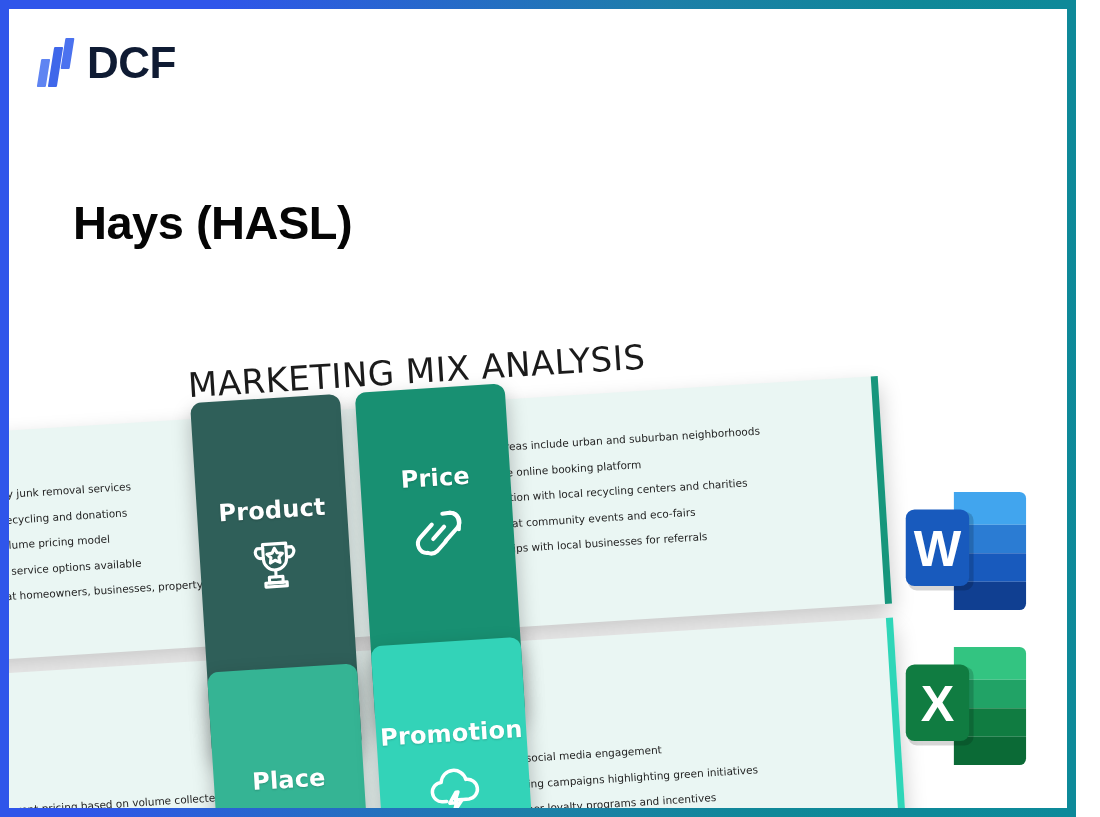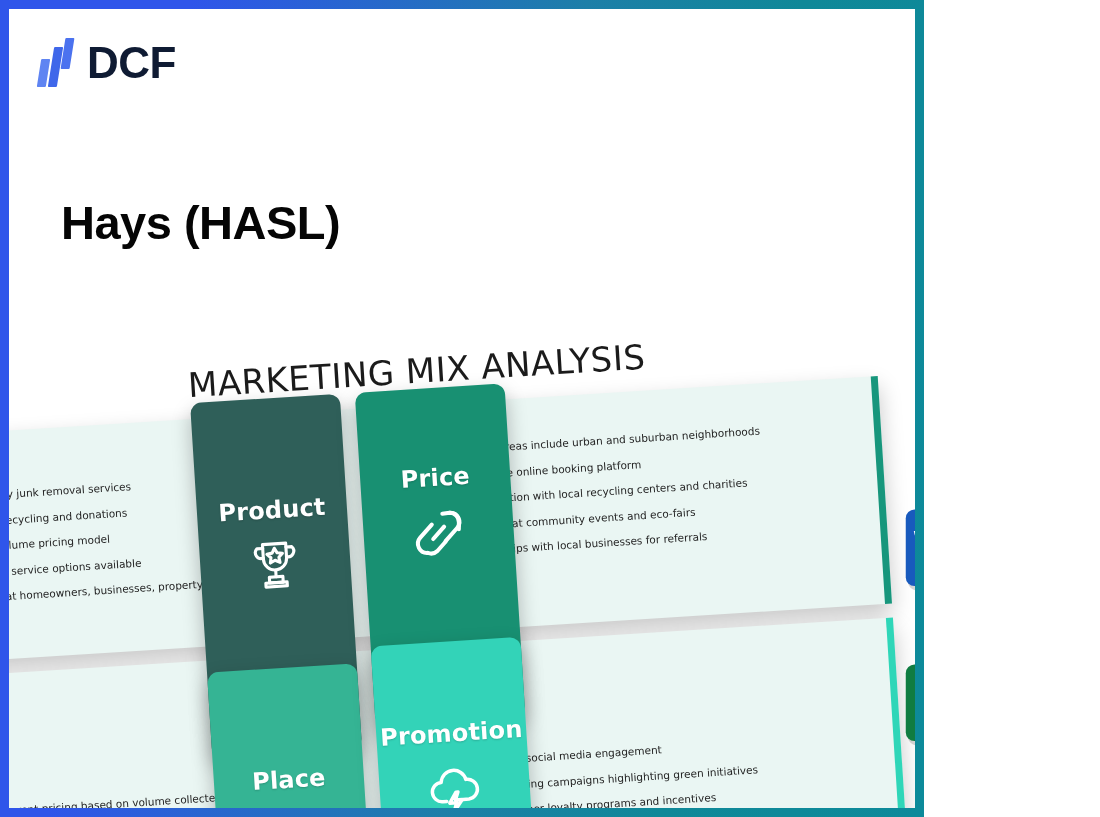--- a/index.html
+++ b/index.html
@@ -10,21 +10,21 @@
     width: 1100px;
     height: 817px;
     background: #ffffff;
     font-family: "Liberation Sans", sans-serif;
     overflow: hidden;
   }
 
   
   #page {
     position: relative;
-    width: 924px;
+    width: 1076px;
     height: 817px;
     background: linear-gradient(100deg, #2f55ea 0%, #2f55ea 18%, #1d7fa8 55%, #0f8898 75%, #0d8a9a 100%);
     box-sizing: border-box;
     overflow: hidden;
   }
   #page-inner {
     position: absolute;
     left: 9px;
     top: 9px;
     right: 9px;
@@ -61,21 +61,21 @@
     font-size: 44px;
     font-weight: 600;
     letter-spacing: -0.5px;
     color: #0f1b33;
     line-height: 1;
   }
 
   
   #page-title {
     position: absolute;
-    left: 52px;
+    left: 64px;
     top: 186px;
     font-size: 47px;
     font-weight: bold;
     color: #050505;
     letter-spacing: -0.5px;
     white-space: nowrap;
   }
 
   
   #infographic {

